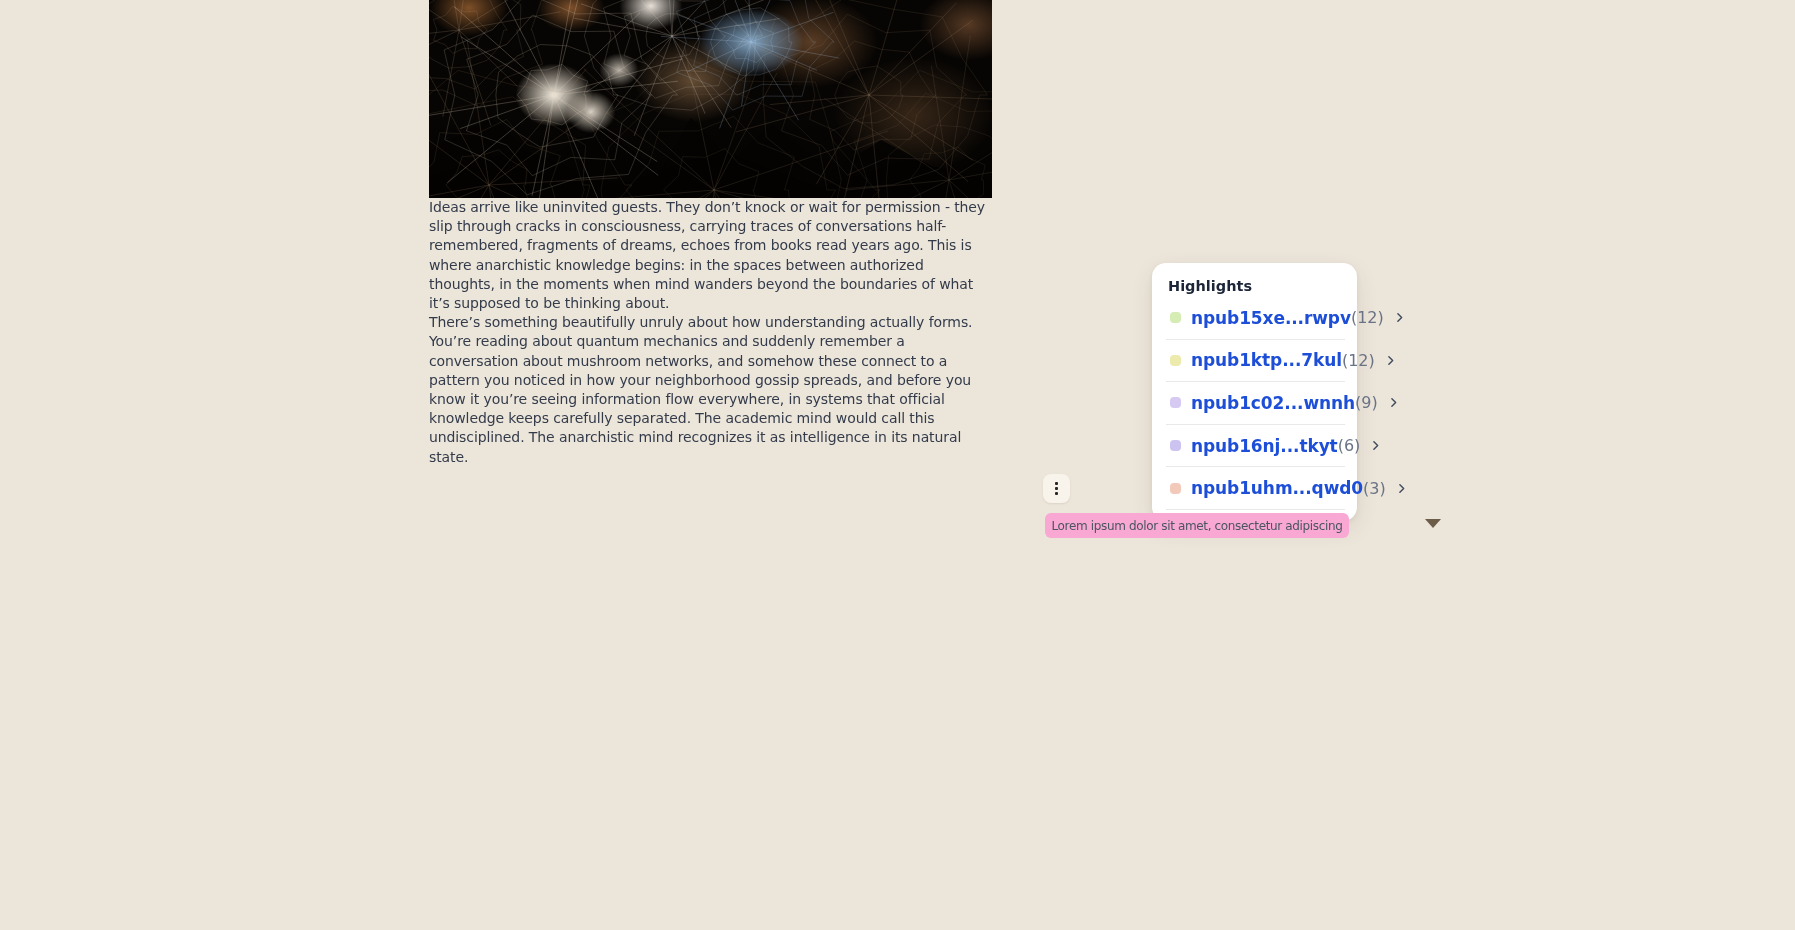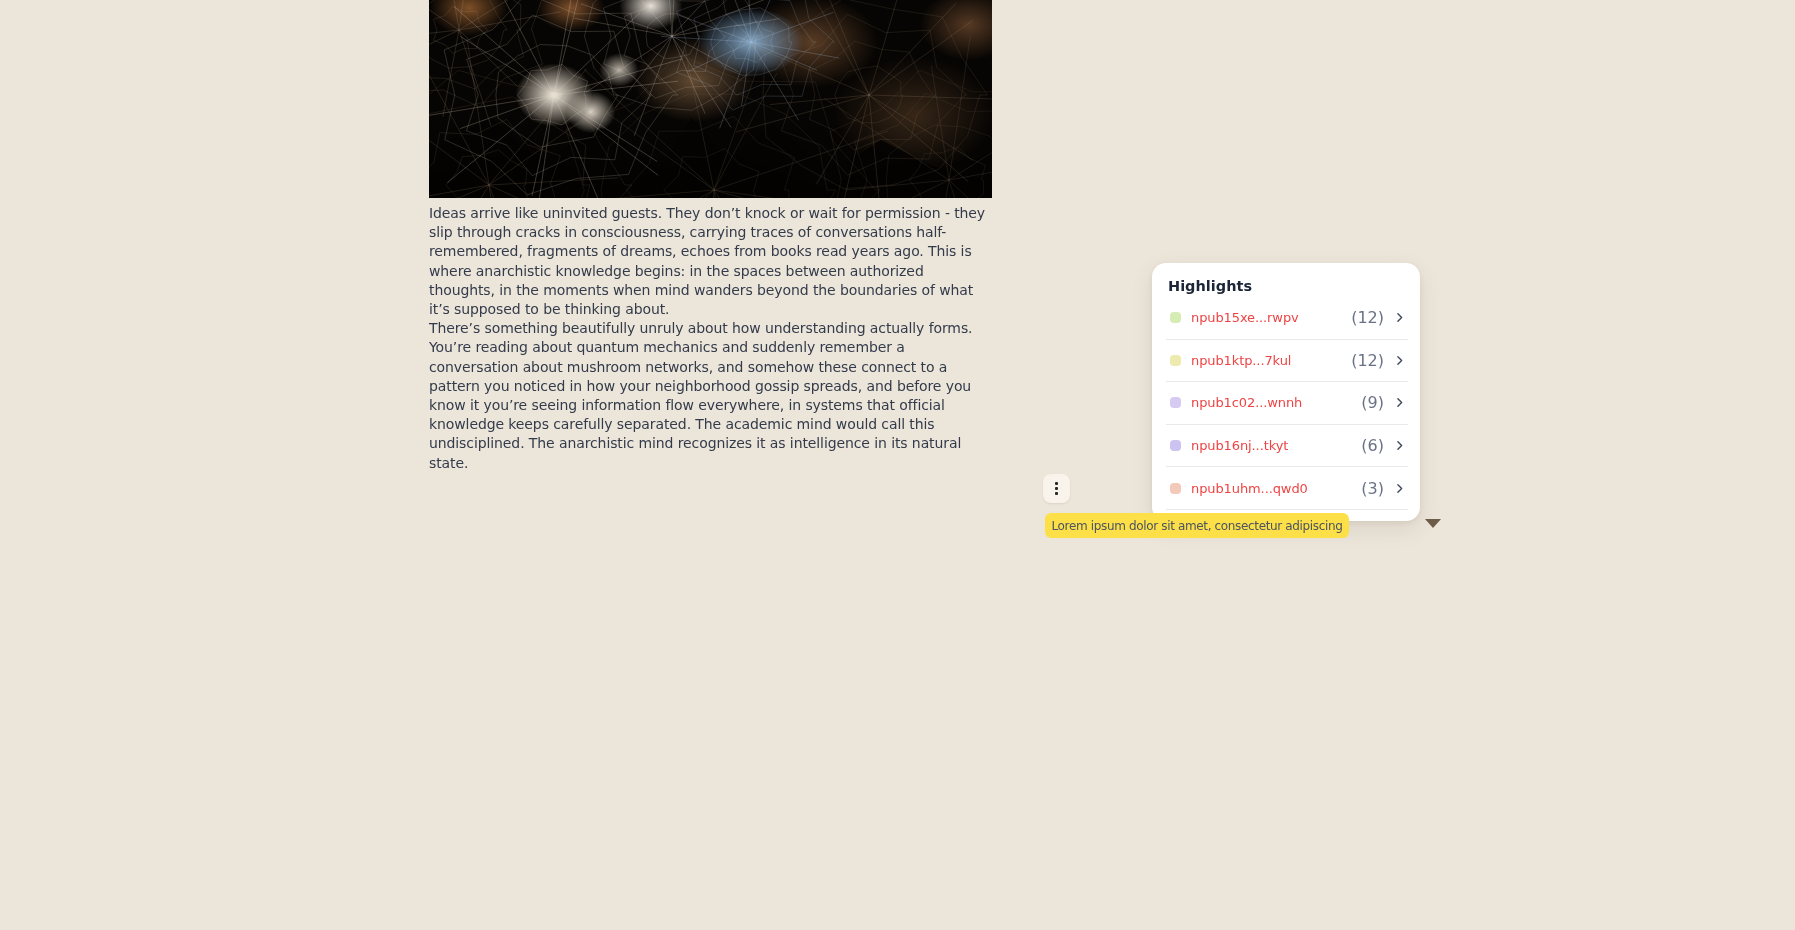--- a/index.html
+++ b/index.html
@@ -30,65 +30,65 @@
       radial-gradient(110px 80px at 485px 115px,rgba(125,88,55,.4),    transparent 72%),
       radial-gradient(70px 50px at 540px 25px,  rgba(180,120,75,.45),  transparent 70%),
       linear-gradient(to bottom, rgba(0,0,0,0) 55%, rgba(0,0,0,.55) 100%);
   }
   .hero svg { position:absolute; inset:0; }
 
   .para {
     color:#333b4b; font-size:14px; line-height:19.2px;
     letter-spacing:-0.1px;
   }
-  .para-1 { margin-top:6px; }
+  .para-1 { }
   .heading {
     margin-top:56px;
     font-size:24px; font-weight:bold; letter-spacing:-0.5px;
     color:#243047; white-space:nowrap;
   }
   .para-2 { }
 
   
   .kebab-btn {
     position:absolute; left:1043px; top:474px;
     width:27px; height:29px; border:none; border-radius:8px;
     background:#f8f3eb; cursor:pointer;
     display:flex; flex-direction:column; align-items:center; justify-content:center; gap:2.5px;
     box-shadow:0 1px 2px rgba(80,60,30,.10);
   }
   .kebab-btn i { width:2.6px; height:2.6px; background:#272727; border-radius:1px; }
 
   
   .panel {
     position:absolute; left:1152px; top:263px;
-    width:268px; height:258px;
+    width:205px; height:258px;
     background:#ffffff; border-radius:14px;
     box-shadow:0 8px 22px rgba(70,55,30,.10), 0 2px 5px rgba(70,55,30,.07);
     padding:14px 12px 0 14px;
   }
   .panel-title {
     font-size:14.5px; font-weight:bold; color:#1c2638;
     margin:1px 0 3px 2px;
   }
   .hl-row {
     height:42.6px; display:flex; align-items:center;
     border-bottom:1px solid #e9e9ec; cursor:pointer;
     padding:0 2px 0 4px;
   }
   .hl-dot { width:11px; height:11px; border-radius:4px; margin-right:10px; flex:none; }
-  .hl-label { flex:1; font-size:13px; font-weight:400; color:#ef4444; letter-spacing:-0.1px; }
+  .hl-label { flex:1; font-size:17px; font-weight:700; color:#1d4ed8; letter-spacing:-0.1px; }
   .hl-count { font-size:16px; color:#6a7385; margin-right:9px; }
   .hl-chevron { flex:none; display:flex; align-items:center; }
 
   
   .lorem-strip {
     position:absolute; left:1045px; top:513px;
     width:304px; height:25px;
-    background:#fde047; border-radius:6px;
+    background:#f9a8d4; border-radius:6px;
     display:flex; align-items:center; justify-content:center;
     overflow:hidden;
   }
   .lorem-strip span {
     font-size:12px; color:#4a5462; letter-spacing:-0.35px; white-space:nowrap;
   }
 
   
   .dropdown-arrow {
     position:absolute; left:1425px; top:519px;

